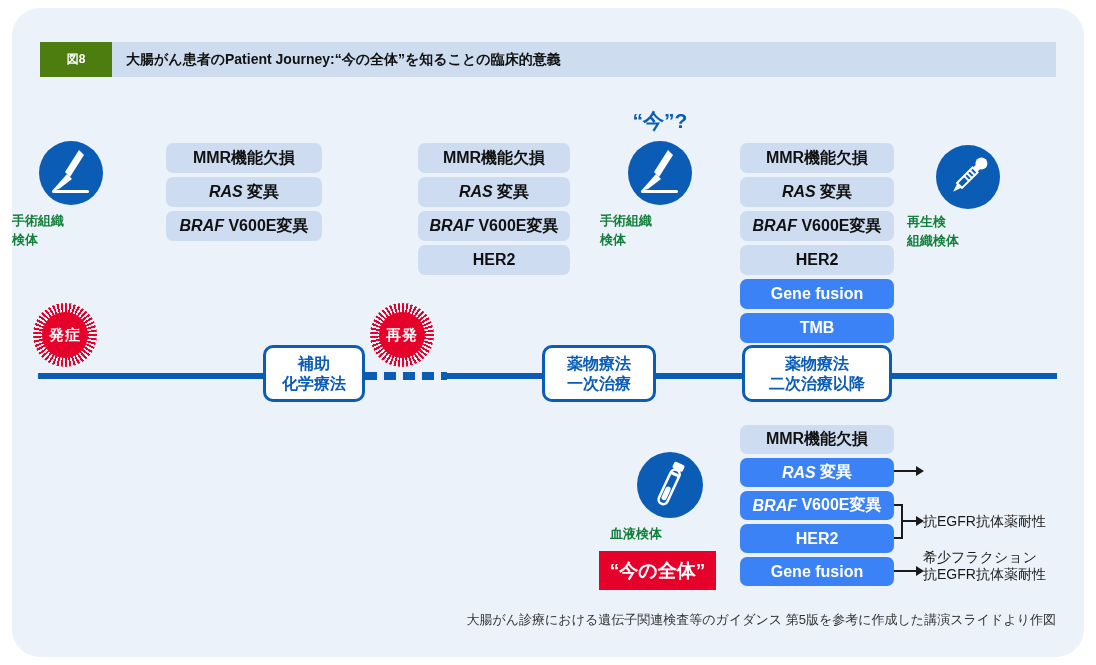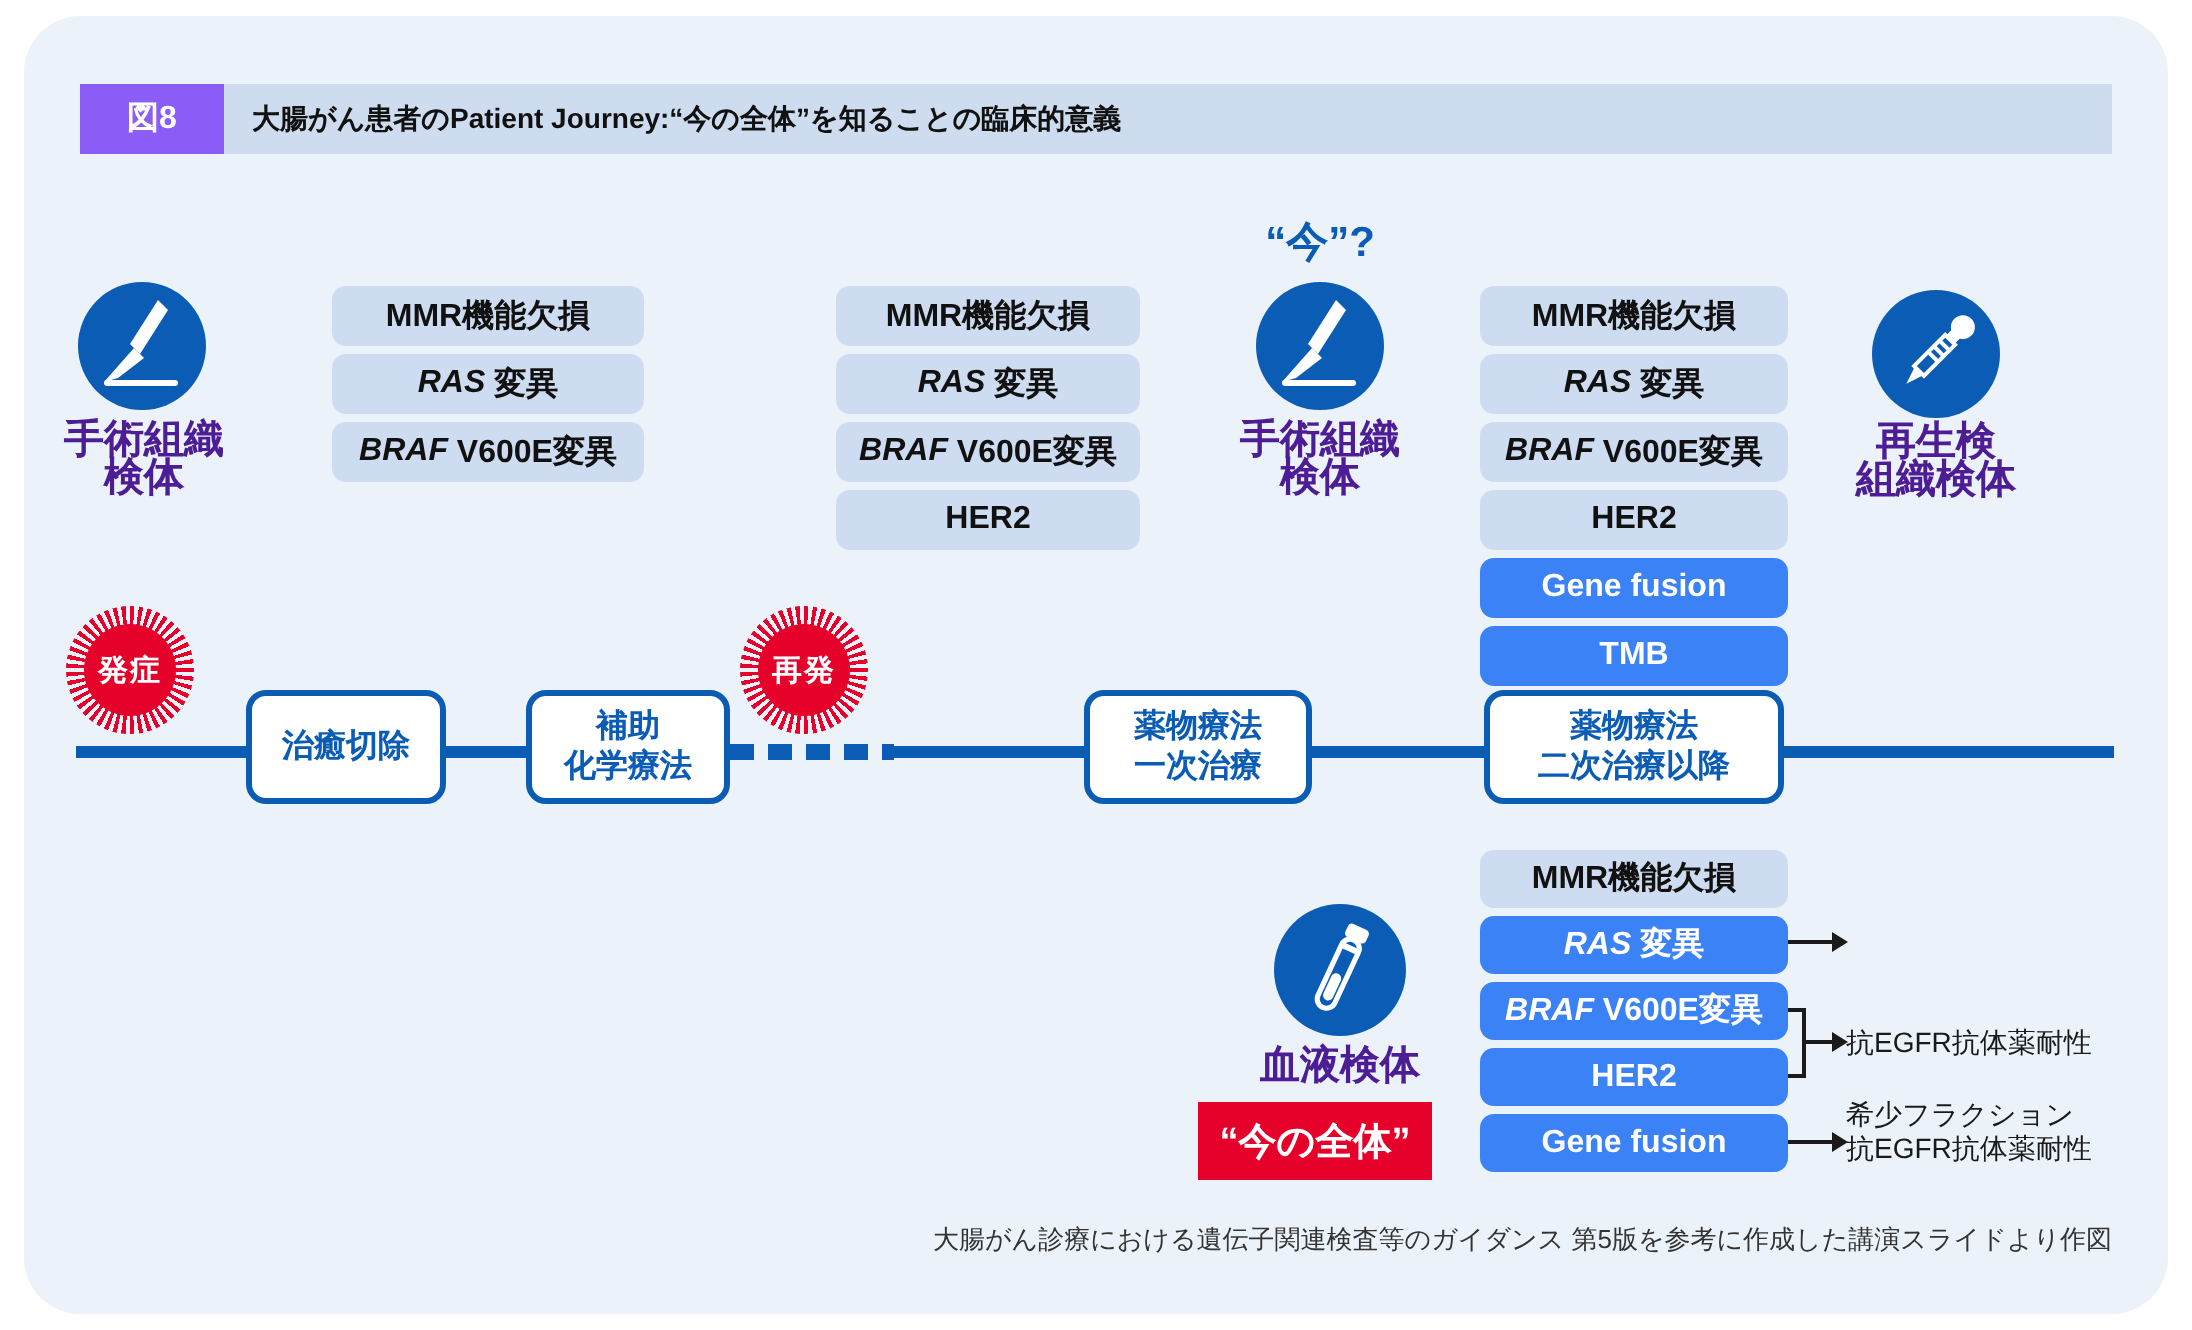--- a/index.html
+++ b/index.html
@@ -1,30 +1,30 @@
 <!DOCTYPE html>
 <html><head>
 <meta charset="utf-8">
 <style>
   html,body{margin:0;padding:0;background:#ffffff;}
   .canvas{position:relative;width:1096px;height:665px;background:#ffffff;overflow:hidden;
           font-family:"Liberation Sans","DejaVu Sans",sans-serif;}
   .card{position:absolute;left:12px;top:8px;right:12px;bottom:8px;background:#ecf2f9;border-radius:28px;}
 
   
-  .fig-badge{position:absolute;left:40px;top:42px;width:72px;height:35px;background:#8b5cf6;
-             color:#fff;font-weight:bold;font-size:16px;display:flex;align-items:center;justify-content:center;}
+  .fig-badge{position:absolute;left:40px;top:42px;width:72px;height:35px;background:#4d7c0f;
+             color:#fff;font-weight:bold;font-size:12px;display:flex;align-items:center;justify-content:center;}
   .title-bar{position:absolute;left:112px;top:42px;width:944px;height:35px;background:#cddcee;
              display:flex;align-items:center;}
   .title-bar span{margin-left:14px;font-weight:bold;font-size:14px;color:#111;}
 
   
   .spec-circle{position:absolute;width:64px;height:64px;border-radius:50%;background:#0b5cb5;}
   .spec-circle svg{position:absolute;inset:0;}
-  .spec-label{position:absolute;text-align:center;font-weight:bold;font-size:20px;line-height:19px;color:#4c1d95;}
+  .spec-label{position:absolute;text-align:left;font-weight:bold;font-size:13px;line-height:19px;color:#15803d;}
   .q-label{position:absolute;text-align:center;font-weight:bold;font-size:21px;color:#0b5cb5;}
 
   
   .pill-col{position:absolute;display:flex;flex-direction:column;gap:4px;}
   .pill{height:30px;border-radius:7px;background:#cddcf0;color:#111;font-weight:bold;font-size:16px;
         display:flex;align-items:center;justify-content:center;white-space:pre;}
   .pill.orange{background:#3b82f6;color:#fff;}
   .pill .i{font-style:italic;}
 
   
@@ -135,23 +135,20 @@
   <div class="tl-dash" style="left:365px;width:82px;"></div>
   <div class="tl-solid" style="left:447px;width:610px;"></div>
 
   <div class="burst" style="left:33px;top:303px;">
     <span>発症</span>
   </div>
   <div class="burst" style="left:370px;top:303px;">
     <span>再発</span>
   </div>
 
-  <div class="tbox" style="left:123px;width:100px;">
-    <div>治癒切除</div>
-  </div>
   <div class="tbox" style="left:263px;width:102px;">
     <div>補助</div>
     <div>化学療法</div>
   </div>
   <div class="tbox" style="left:542px;width:114px;">
     <div>薬物療法</div>
     <div>一次治療</div>
   </div>
   <div class="tbox" style="left:742px;width:150px;">
     <div>薬物療法</div>

